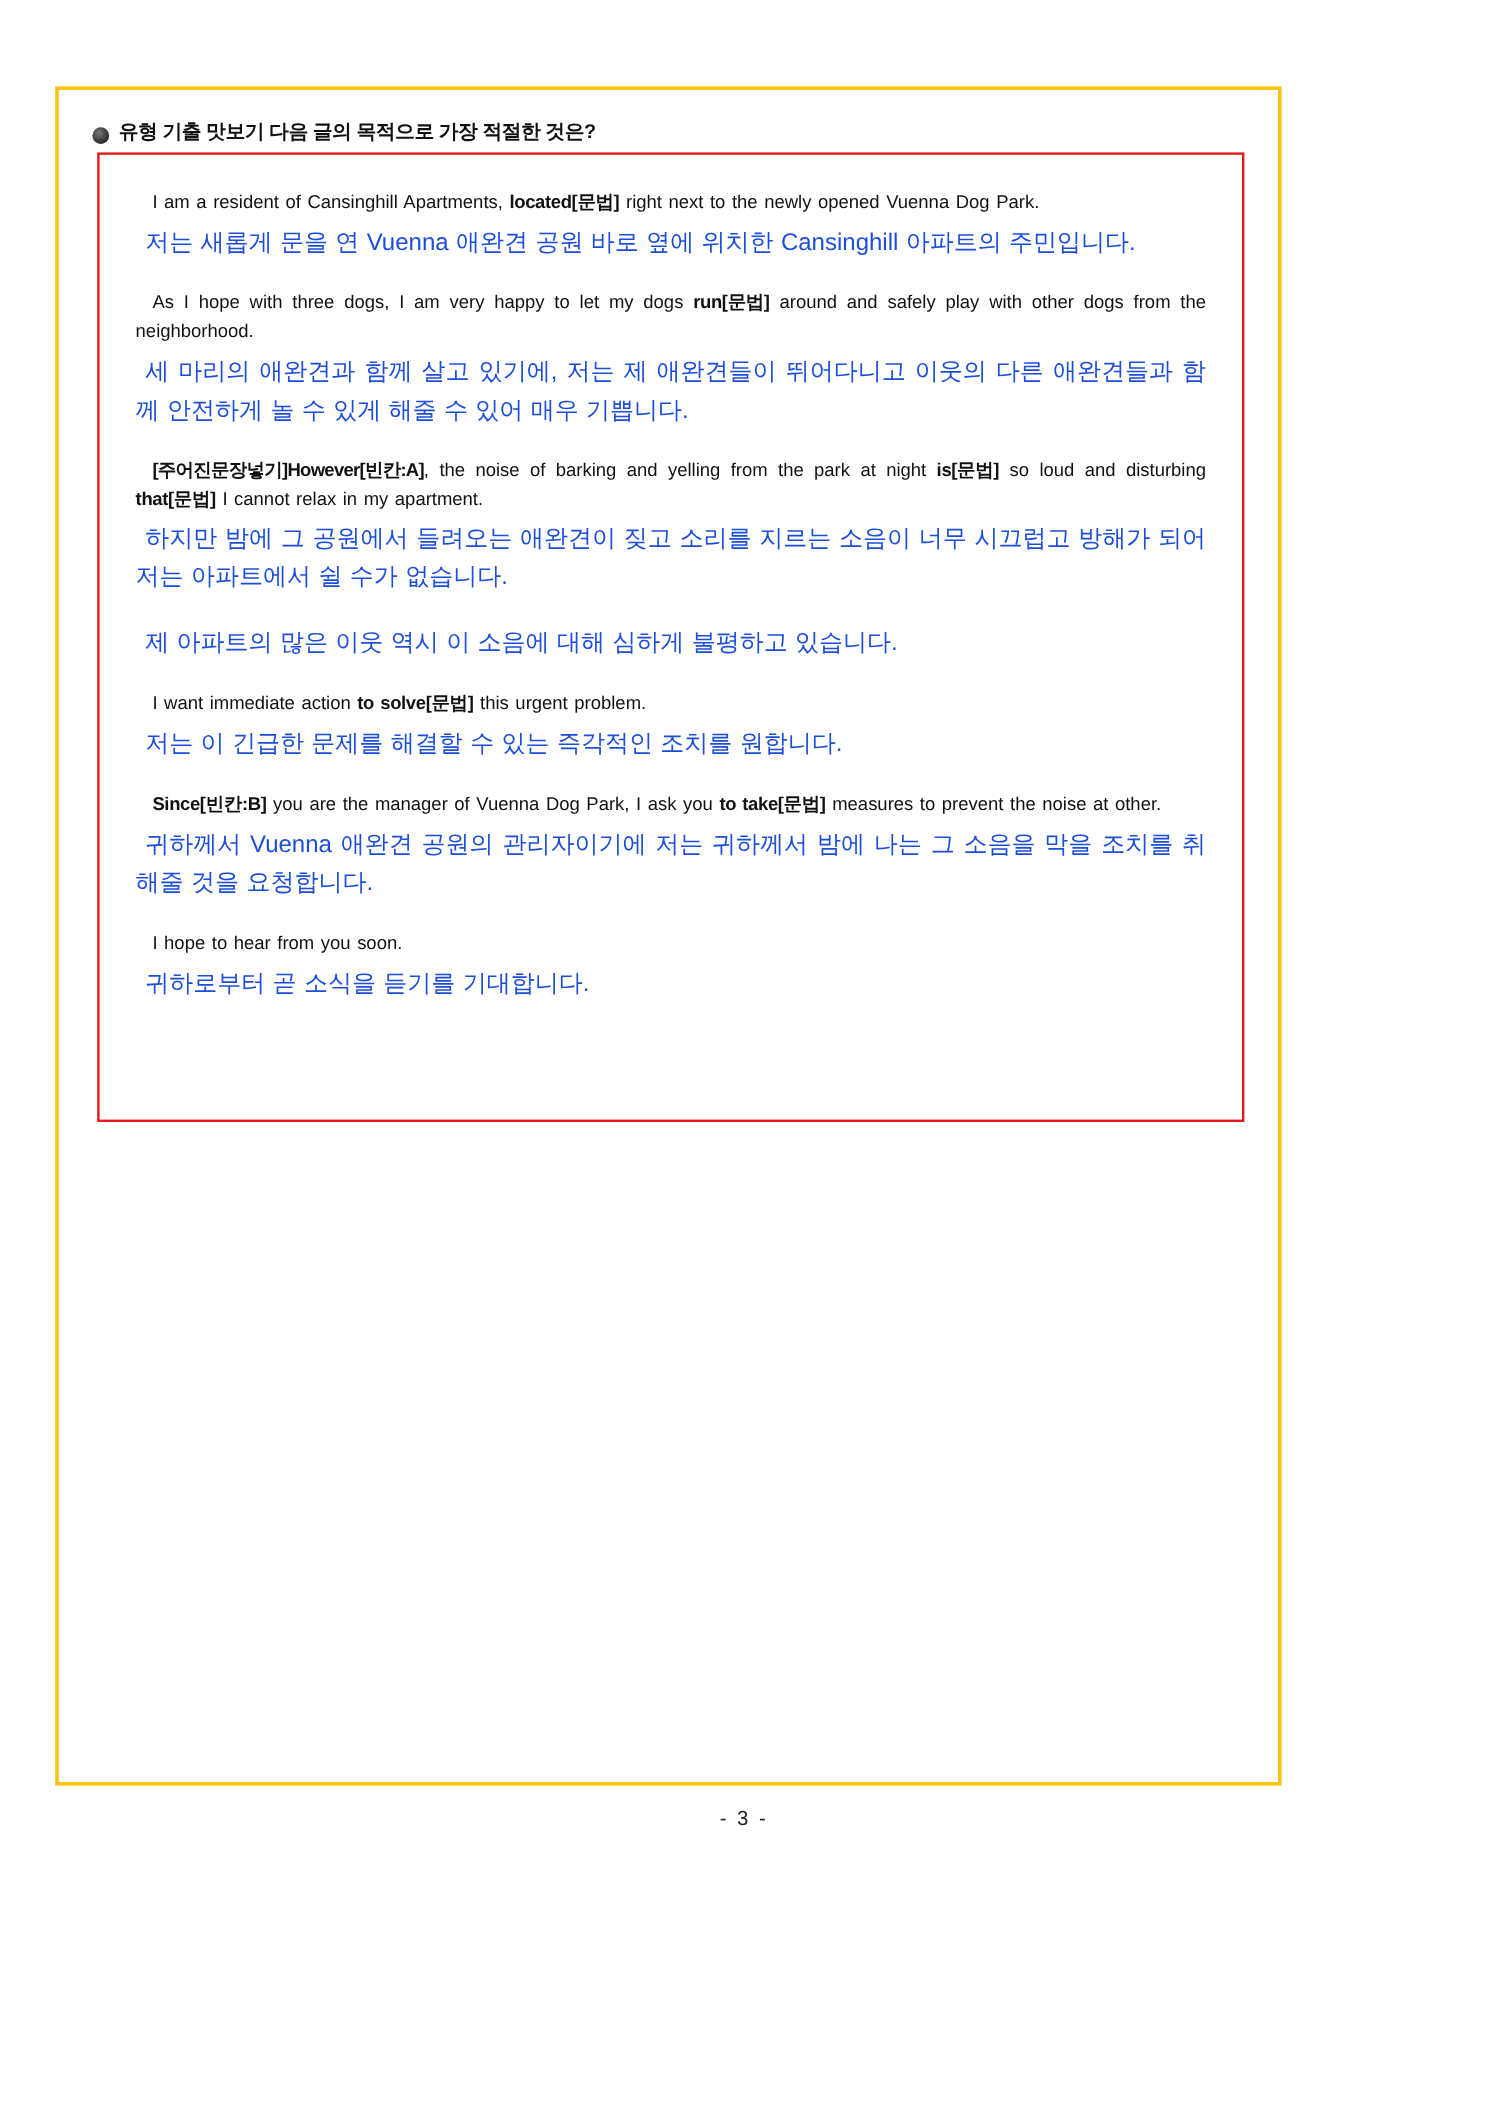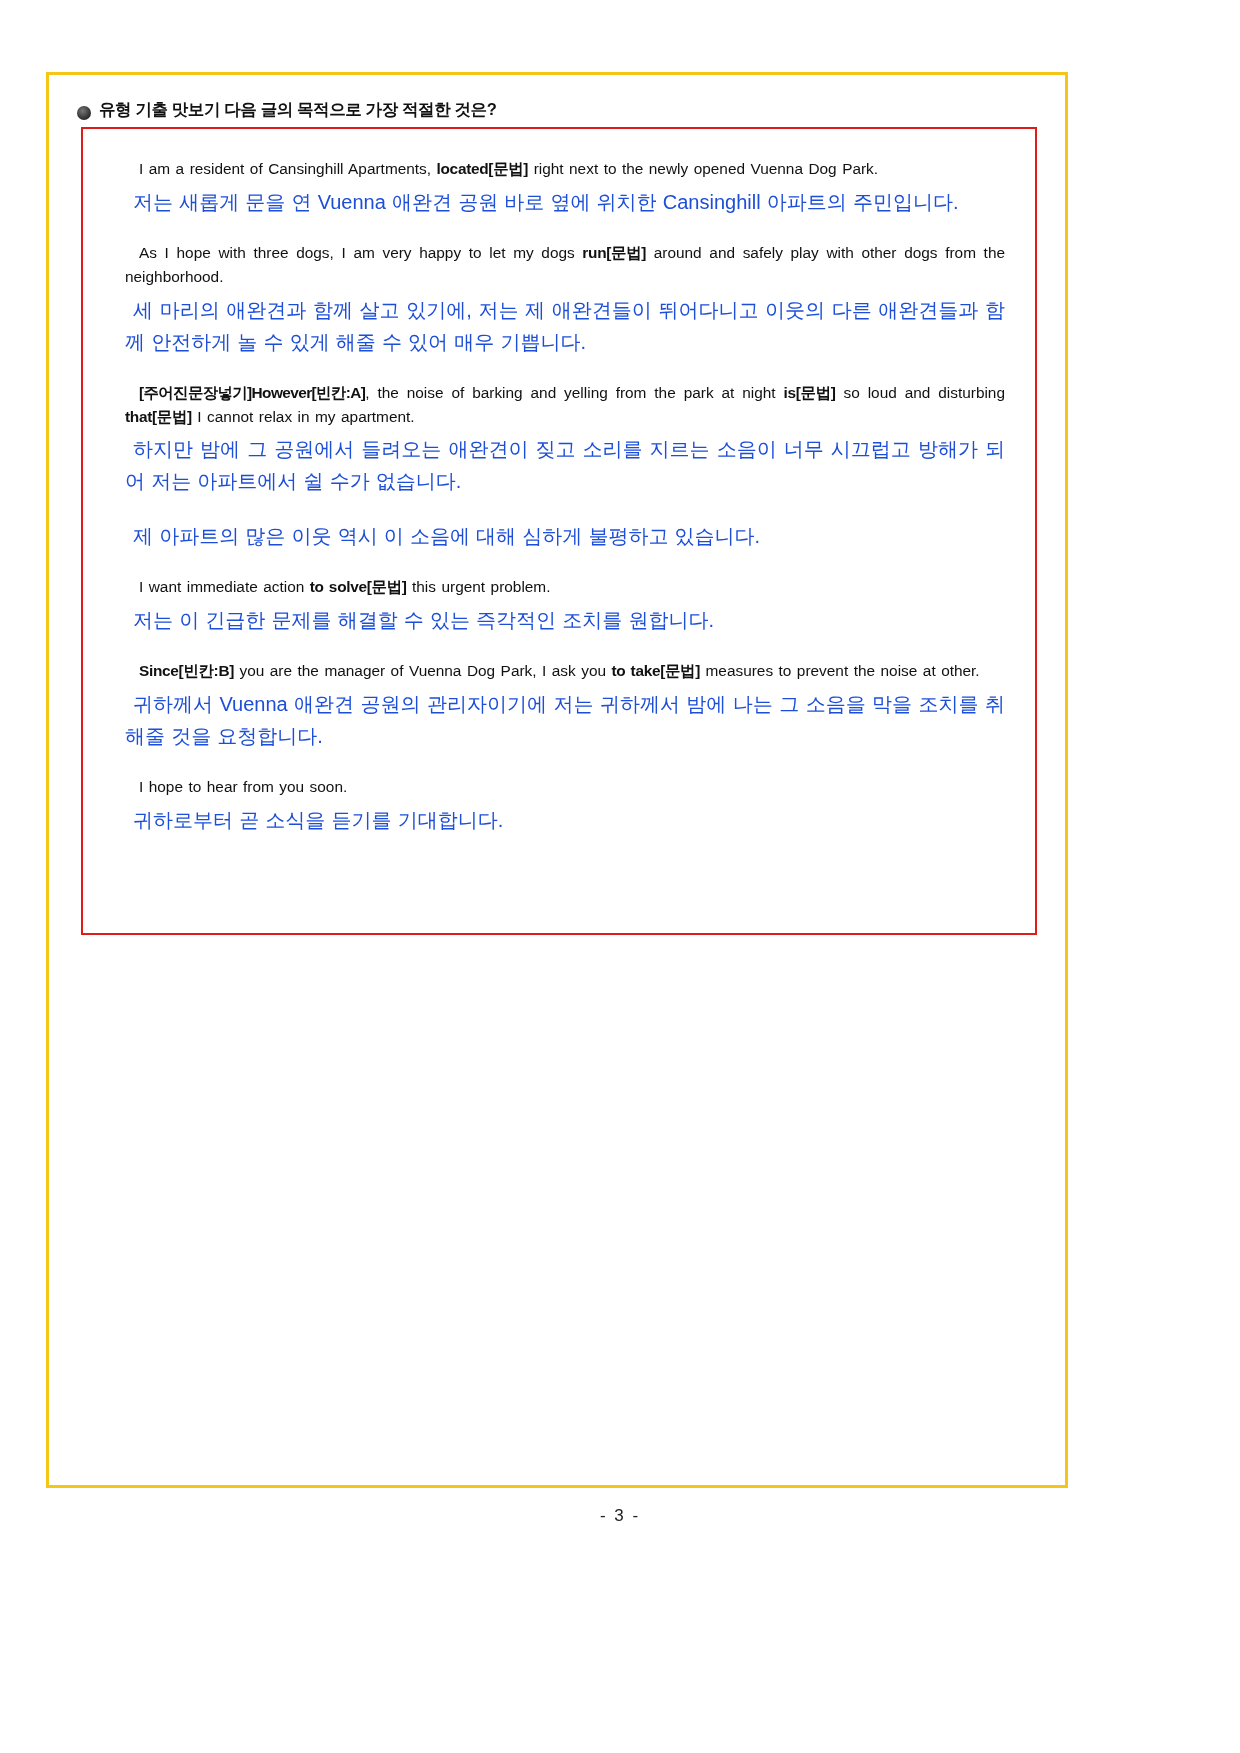--- a/index.html
+++ b/index.html
@@ -50,21 +50,21 @@
   }
 
   .passage-box {
     position: absolute;
     left: 32px;
     top: 52px;
     width: 956px;
     height: 808px;
     border: 2px solid #e01b1b;
     background: #fff;
-    padding: 28px 30px 0 42px;
+    padding: 28px 30px 0 30px;
   }
 
   .para {
     margin: 0 0 0 0;
   }
   .para + .para { margin-top: 23px; }
 
   .en {
     font-size: 15.4px;
     line-height: 1.55;

